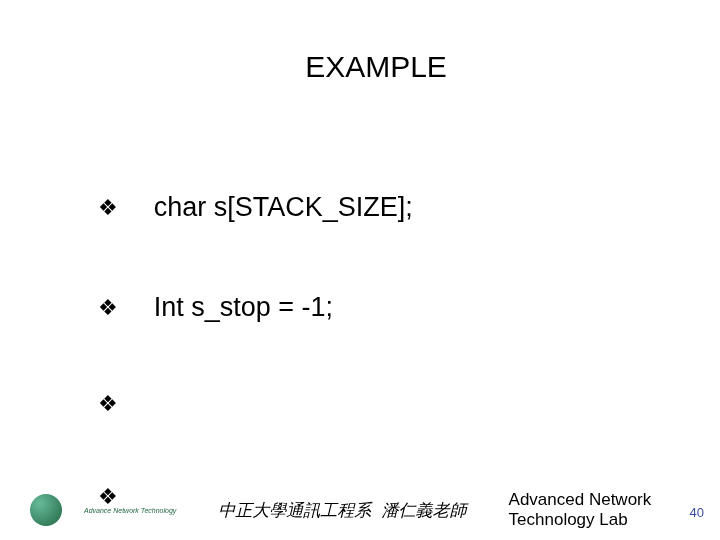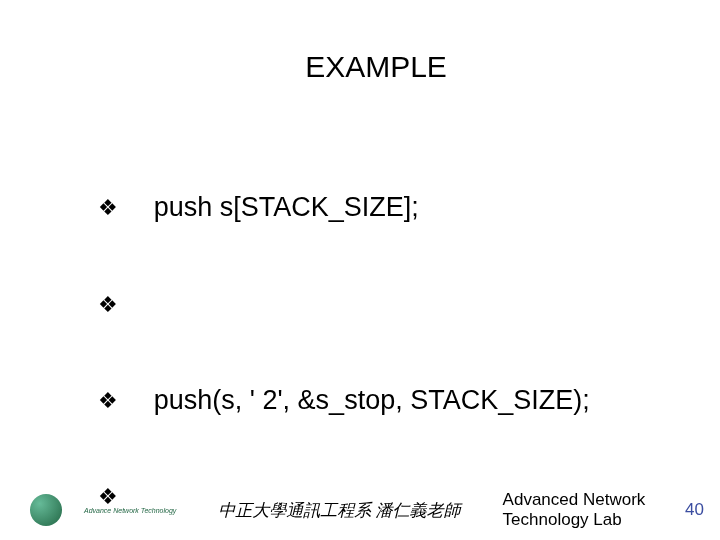--- a/index.html
+++ b/index.html
@@ -66,49 +66,49 @@
     flex: 0 0 auto;
   }
   .logotext {
     font-size: 7px;
     line-height: 1;
     color: #264;
     margin-right: 10px;
     font-style: italic;
   }
   .footer .ch {
-    font-family: Liberation Serif, serif;
+    font-family: Liberation Mono, monospace;
     font-style: italic;
     margin-right: 10px;
   }
   .footer .en { flex: 1; }
   .pagenum {
     position: absolute;
     right: 16px;
     bottom: 20px;
-    font-size: 17px;
+    font-size: 13px;
     color: #3b4da0;
   }
 </style>
 </head>
 <body>
 
 <div class="title">EXAMPLE</div>
 
 <div class="content">
   <div class="line">
     <span class="bullet">❖</span>
-    <span>push s[STACK_SIZE];</span>
+    <span>char s[STACK_SIZE];</span>
   </div>
   <div class="line">
     <span class="bullet">❖</span>
+    <span>Int s_stop = -1;</span>
   </div>
   <div class="line">
     <span class="bullet">❖</span>
-    <span>push(s, ' 2', &amp;s_stop, STACK_SIZE);</span>
   </div>
   <div class="line">
     <span class="bullet">❖</span>
   </div>
   <div class="line">
     <span class="bullet">❖</span>
   </div>
 
   <div class="stackbox">
     <div class="c1">C</div>

